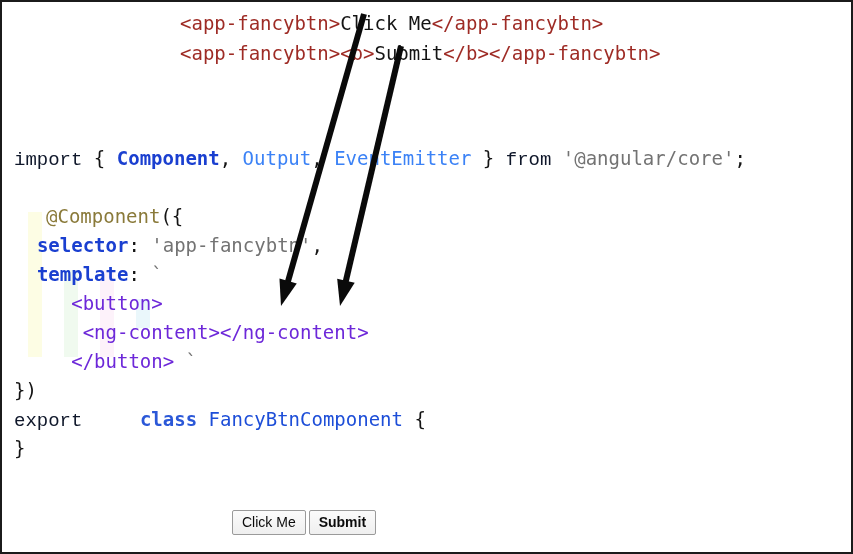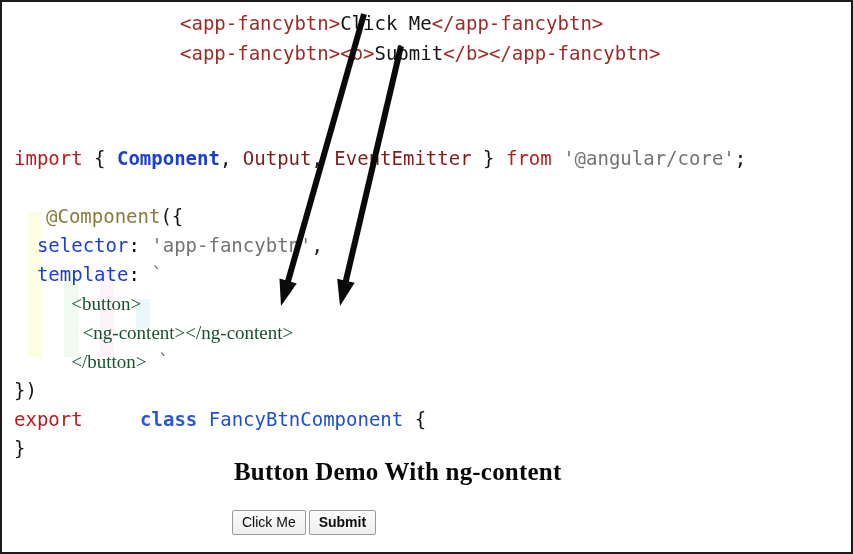--- a/index.html
+++ b/index.html
@@ -50,28 +50,28 @@
     white-space: pre;
     color: #141414;
   }
   .code-line {
     position: relative;
     white-space: pre;
     height: 29px;
   }
 
   
-  .t-keyword   { color: #b91c1c; }            
+  .t-keyword   { color: #0f172a; font-family: Liberation Mono, monospace; }            
   .t-class     { color: #1a3fd0; font-weight: bold; text-align: center; }  
-  .t-dim       { color: #7f1d1d; }            
+  .t-dim       { color: #3b82f6; }            
   .t-punct     { color: #141414; }
   .t-string    { color: #737373; }
   .t-decorator { color: #8a7a3a; margin-left: 32px; }            
-  .t-prop      { color: #1a3fd0; font-weight: normal; }  
-  .t-htmltag   { color: #14532d; font-family: Liberation Serif, serif; }            
+  .t-prop      { color: #1a3fd0; font-weight: bold; }  
+  .t-htmltag   { color: #6d28d9; }            
   .t-type      { color: #1d4ed8; }            
   .t-classkw   { color: #2b58d8; font-weight: bold; margin-left: 46px; }
 
   
   .guides {
     position: absolute;
     left: 0;
     top: 0;
     width: 853px;
     height: 554px;
@@ -146,20 +146,19 @@
       <g>
         <line x1="362" y1="12" x2="284.4683127971209" y2="284.7620802800084" stroke="#0a0a0a" stroke-width="6" stroke-linecap="butt"></line>
         <polygon points="279,304 277.45174276226095,276.5299636053065 294.7658705102535,281.45144512271526" fill="#0a0a0a"></polygon>
       </g>
       <g>
         <line x1="399" y1="44" x2="342.56826321016075" y2="284.5287141862" stroke="#0a0a0a" stroke-width="6" stroke-linecap="butt"></line>
         <polygon points="338,304 335.17666355699896,276.6316099974876 352.700820789419,280.74304688663227" fill="#0a0a0a"></polygon>
       </g>
     </svg>
 
-  <div class="demo-heading">Button Demo With ng-content</div>
 
   <div class="demo-buttons" id="demo-buttons">
       <button class="demo-btn">Click Me</button>
       <button class="demo-btn bold">Submit</button>
     </div>
 
 </div>
 
 </body></html>

